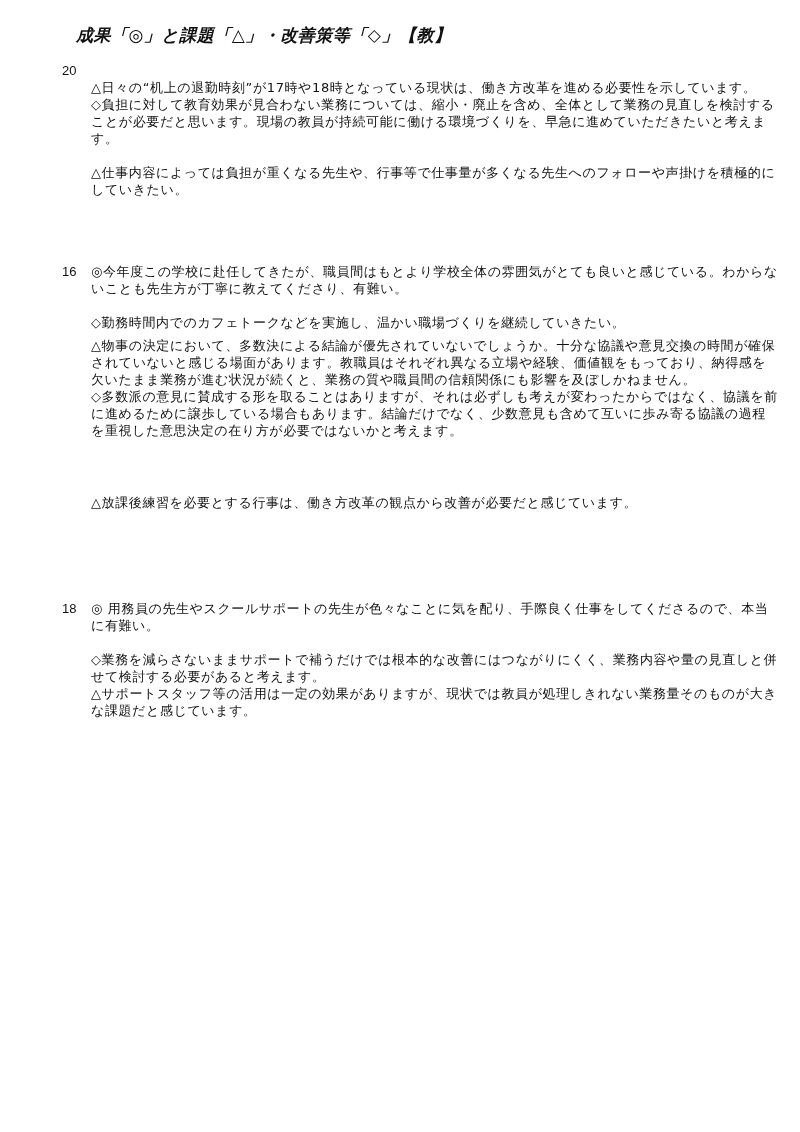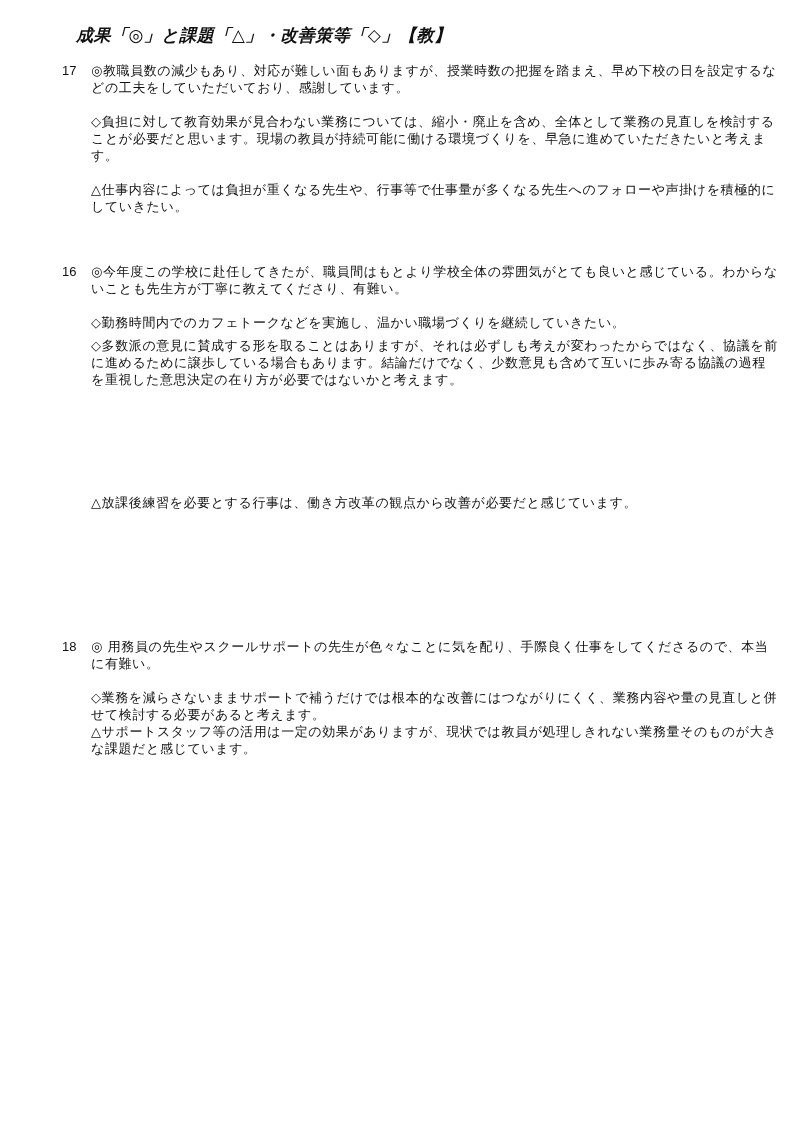--- a/index.html
+++ b/index.html
@@ -52,50 +52,51 @@
     }
     .gap-lg { height: 17px; }
     .gap-sm { height: 6px; }
   </style>
 </head>
 <body>
 
 <div class="page-title">成果「◎」と課題「△」・改善策等「◇」【教】</div>
 
 <div class="entry" style="top:62px;">
-  <div class="entry-num">17</div>
+  <div class="entry-num">20</div>
   <div class="entry-body">
-    <p class="para">◎教職員数の減少もあり、対応が難しい面もありますが、授業時数の把握を踏まえ、早め下校の日を設定するなどの工夫をしていただいており、感謝しています。</p>
     <div class="gap-lg"></div>
+    <p class="para">△日々の“机上の退勤時刻”が17時や18時となっている現状は、働き方改革を進める必要性を示しています。</p>
     <p class="para">◇負担に対して教育効果が見合わない業務については、縮小・廃止を含め、全体として業務の見直しを検討することが必要だと思います。現場の教員が持続可能に働ける環境づくりを、早急に進めていただきたいと考えます。</p>
     <div class="gap-lg"></div>
     <p class="para">△仕事内容によっては負担が重くなる先生や、行事等で仕事量が多くなる先生へのフォローや声掛けを積極的にしていきたい。</p>
   </div>
 </div>
 
 <div class="entry" style="top:263px;">
   <div class="entry-num">16</div>
   <div class="entry-body">
     <p class="para">◎今年度この学校に赴任してきたが、職員間はもとより学校全体の雰囲気がとても良いと感じている。わからないことも先生方が丁寧に教えてくださり、有難い。</p>
     <div class="gap-lg"></div>
     <p class="para">◇勤務時間内でのカフェトークなどを実施し、温かい職場づくりを継続していきたい。</p>
     <div class="gap-sm"></div>
+    <p class="para">△物事の決定において、多数決による結論が優先されていないでしょうか。十分な協議や意見交換の時間が確保されていないと感じる場面があります。教職員はそれぞれ異なる立場や経験、価値観をもっており、納得感を欠いたまま業務が進む状況が続くと、業務の質や職員間の信頼関係にも影響を及ぼしかねません。</p>
     <p class="para">◇多数派の意見に賛成する形を取ることはありますが、それは必ずしも考えが変わったからではなく、協議を前に進めるために譲歩している場合もあります。結論だけでなく、少数意見も含めて互いに歩み寄る協議の過程を重視した意思決定の在り方が必要ではないかと考えます。</p>
   </div>
 </div>
 
 <div class="entry" style="top:488px;">
   <div class="entry-num"></div>
   <div class="entry-body">
     <div class="gap-sm"></div>
     <p class="para">△放課後練習を必要とする行事は、働き方改革の観点から改善が必要だと感じています。</p>
   </div>
 </div>
 
-<div class="entry" style="top:638px;">
+<div class="entry" style="top:600px;">
   <div class="entry-num">18</div>
   <div class="entry-body">
     <p class="para">◎ 用務員の先生やスクールサポートの先生が色々なことに気を配り、手際良く仕事をしてくださるので、本当に有難い。</p>
     <div class="gap-lg"></div>
     <p class="para">◇業務を減らさないままサポートで補うだけでは根本的な改善にはつながりにくく、業務内容や量の見直しと併せて検討する必要があると考えます。</p>
     <p class="para">△サポートスタッフ等の活用は一定の効果がありますが、現状では教員が処理しきれない業務量そのものが大きな課題だと感じています。</p>
   </div>
 </div>
 
 </body></html>

